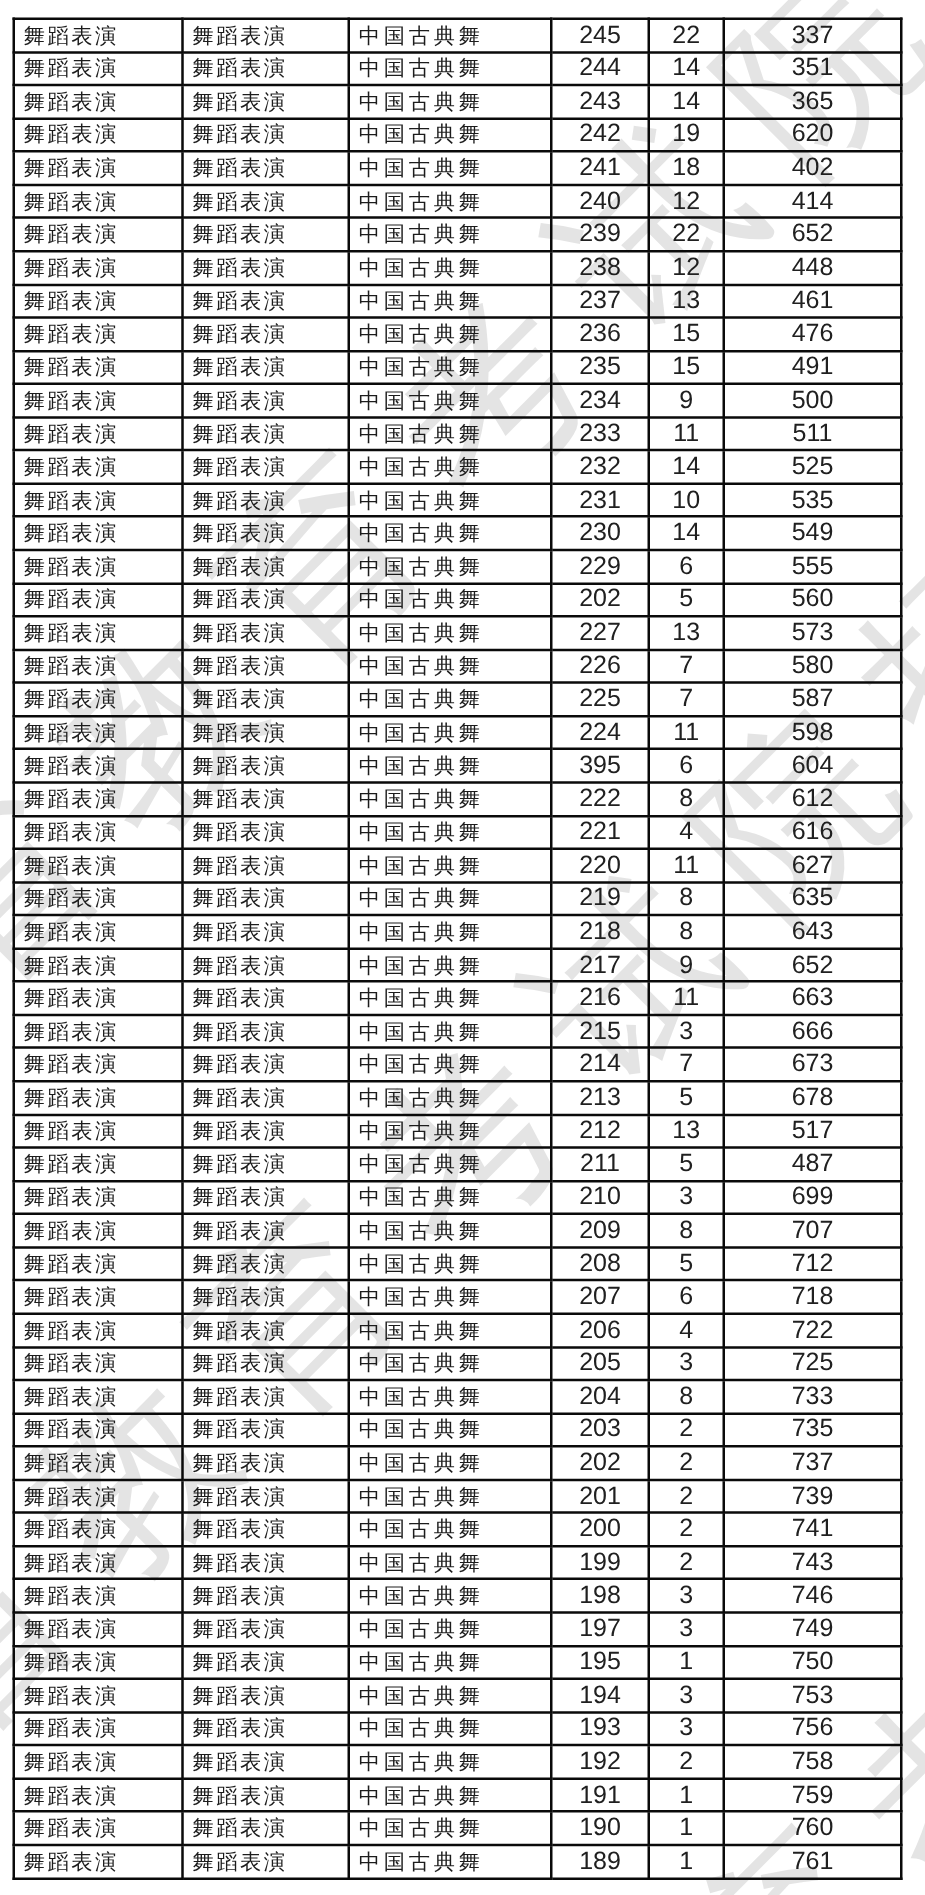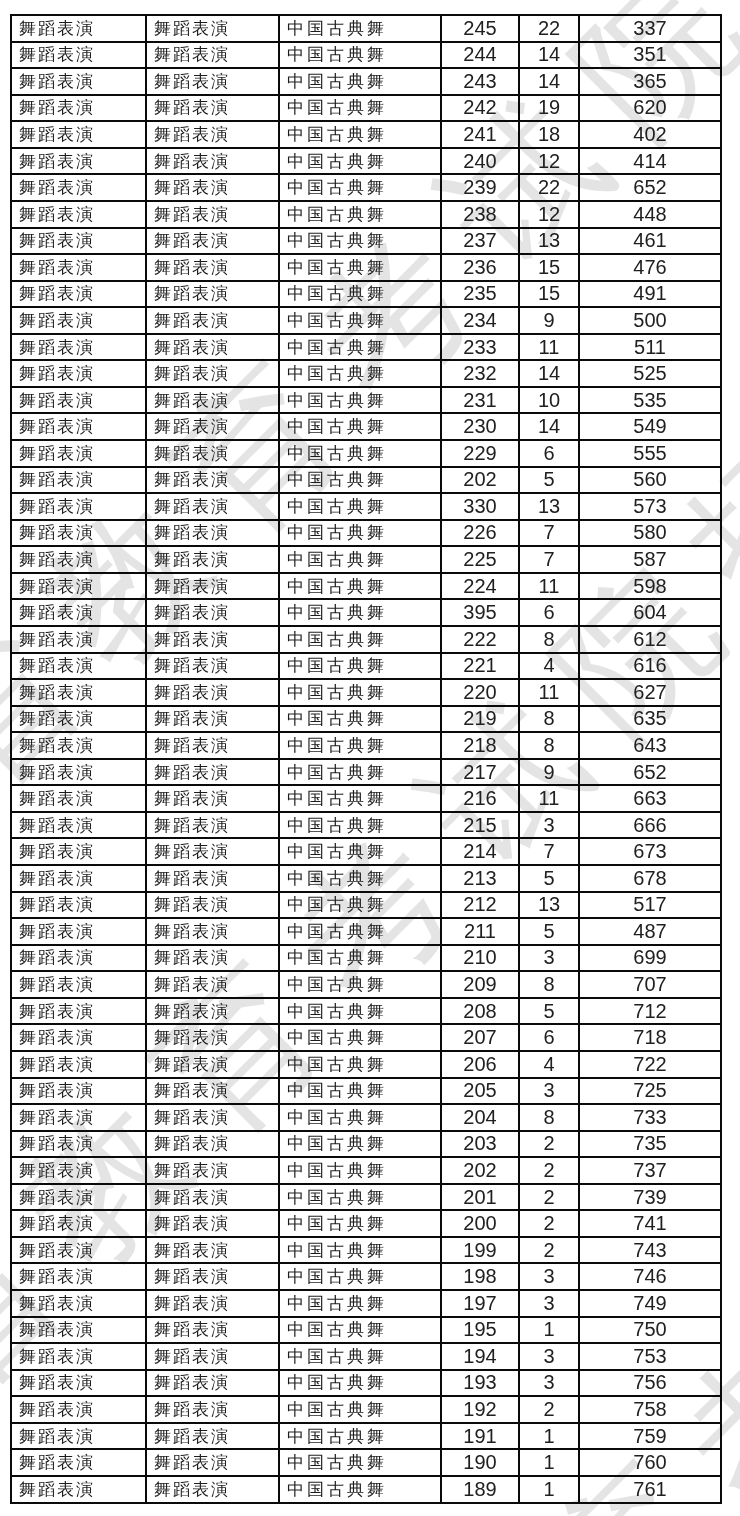--- a/index.html
+++ b/index.html
@@ -237,21 +237,21 @@
       <td class="cjk cjk3">中国古典舞</td>
       <td class="num">202</td>
       <td class="num">5</td>
       <td class="num">560</td>
     </tr>
 
     <tr>
       <td class="cjk">舞蹈表演</td>
       <td class="cjk">舞蹈表演</td>
       <td class="cjk cjk3">中国古典舞</td>
-      <td class="num">330</td>
+      <td class="num">227</td>
       <td class="num">13</td>
       <td class="num">573</td>
     </tr>
 
     <tr>
       <td class="cjk">舞蹈表演</td>
       <td class="cjk">舞蹈表演</td>
       <td class="cjk cjk3">中国古典舞</td>
       <td class="num">226</td>
       <td class="num">7</td>

